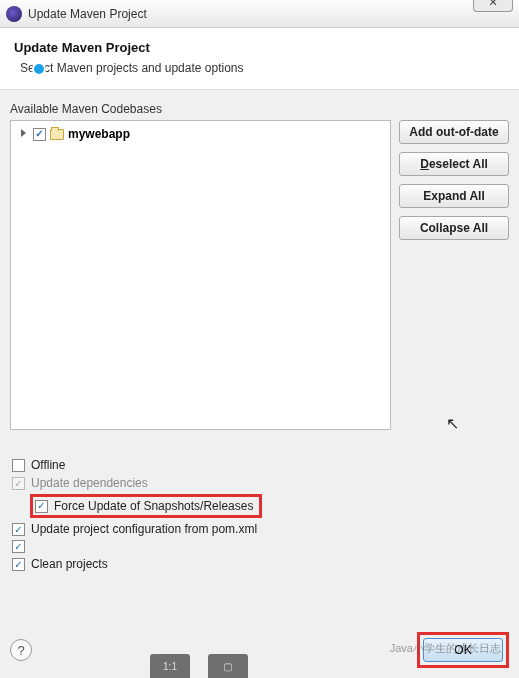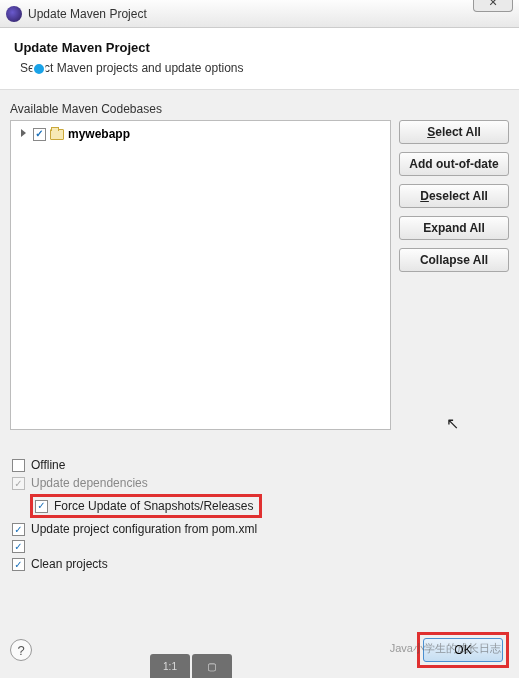--- a/index.html
+++ b/index.html
@@ -189,21 +189,21 @@
     }
     .cursor-arrow {
       position: absolute;
       left: 446px; top: 414px;
       font-size: 16px; color: #222;
       pointer-events: none;
     }
     .toolbar-overlay {
       position: absolute;
       bottom: 0; left: 150px;
-      display: flex; gap: 2px;
+      display: flex; gap: 18px;
     }
     .tb-btn {
       width: 40px; height: 24px;
       background: #6f6f6f;
       border-radius: 3px 3px 0 0;
       color: #ddd;
       font-size: 10px;
       display: flex; align-items: center; justify-content: center;
     }
   </style>
@@ -227,21 +227,20 @@
   <div class="main-row">
     <div class="tree-panel">
       <div class="tree-item">
         <span class="expander"></span>
         <span class="checkbox checked"></span>
         <span class="folder-icon"></span>
         <span>mywebapp</span>
       </div>
     </div>
     <div class="side-buttons">
-      <div class="btn"><u>S</u><span></span>elect All</div>
       <div class="btn">Add out-of-date</div>
       <div class="btn"><u>D</u>eselect All</div>
       <div class="btn">Expand All</div>
       <div class="btn">Collapse All</div>
     </div>
   </div>
 
   <div class="options">
     <div class="opt-row">
       <span class="checkbox"></span>

